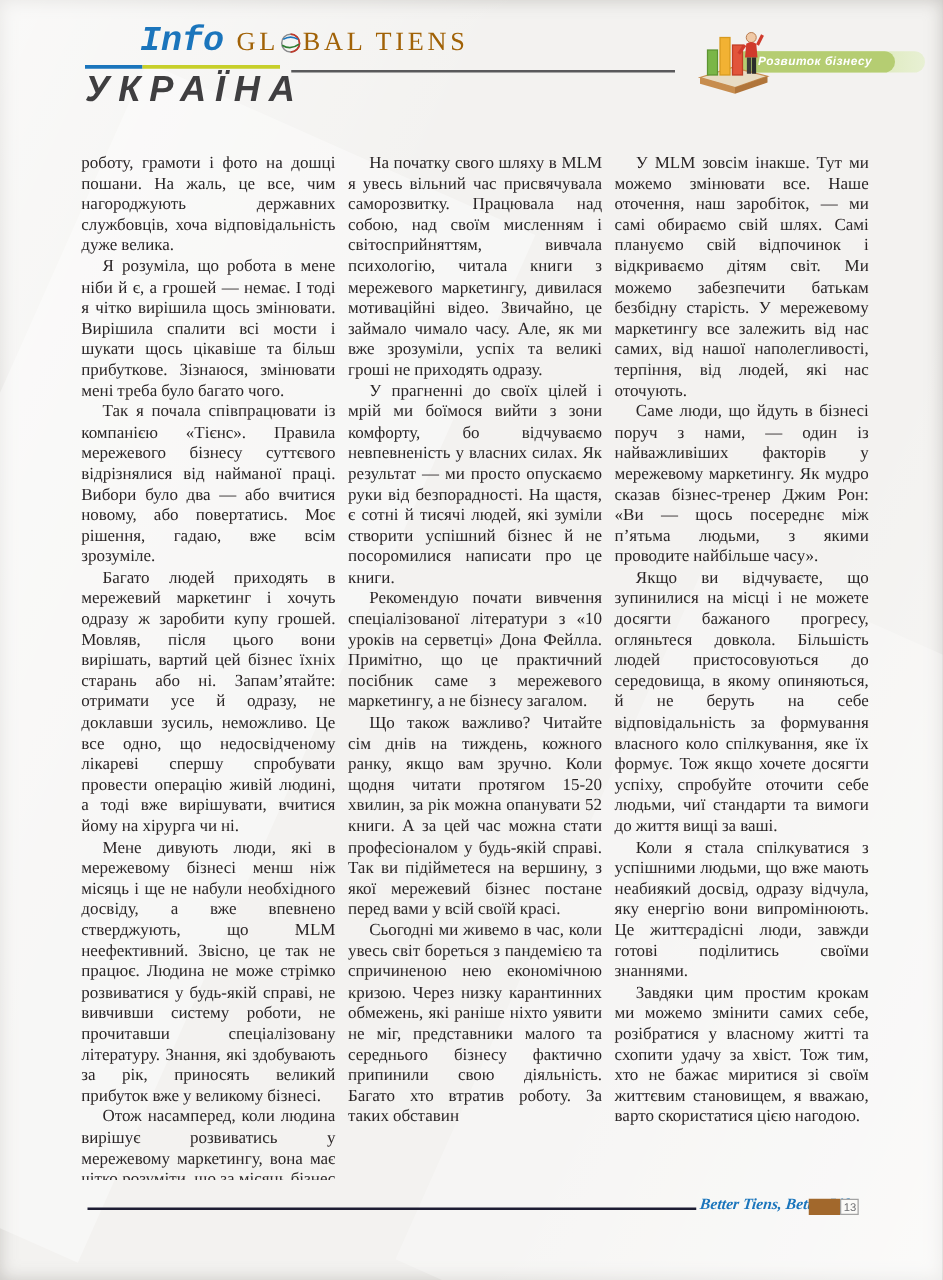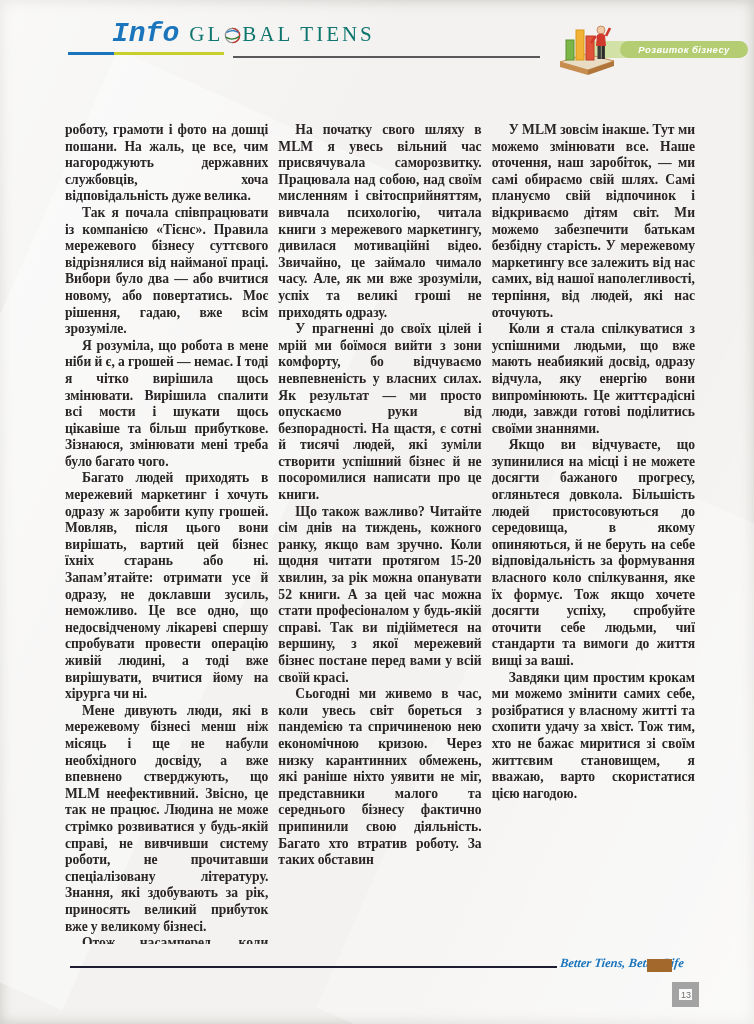--- a/index.html
+++ b/index.html
@@ -20,21 +20,21 @@
   .band-2{left:420px;top:520px;width:520px;height:620px;transform:rotate(24deg);background:rgba(255,255,255,.28);}
 
   
   .masthead{position:absolute;left:68px;top:20px;}
   .brand-line{display:flex;align-items:baseline;gap:10px;}
   .info-logo{
     font-family:Liberation Mono, monospace;font-weight:bold;font-style:italic;
     font-size:28px;color:#1b75bc;letter-spacing:0px;line-height:1;margin-left:44px;
   }
   .brand{
-    font-family:"Liberation Serif",serif;font-size:21px;color:#0f766e;
+    font-family:"Liberation Serif",serif;font-size:21px;color:#a16207;
     letter-spacing:3px;display:inline-flex;align-items:center;line-height:1;
   }
   .globe-icon{display:inline-block;width:17px;height:17px;margin:0 1px;position:relative;top:1px;}
   .brand-underline{display:flex;height:3px;width:156px;margin-top:4px;}
   .brand-underline .seg-blue{width:46px;height:100%;background:#1b75bc;}
   .brand-underline .seg-yellow{flex:1;height:100%;background:#c7cf2a;}
   .country{
     font-family:"Liberation Sans",sans-serif;font-weight:bold;font-style:italic;
     font-size:29px;color:#3f3e40;letter-spacing:7px;margin-top:3px;line-height:1;
   }
@@ -44,49 +44,49 @@
   .chart-man-icon{position:absolute;left:4px;top:6px;width:62px;height:58px;}
   .badge-pill{
     position:absolute;left:36px;top:29px;width:152px;height:17px;border-radius:9px;
     background:linear-gradient(90deg,#cfe0a0 0%,#dce9ba 70%,#e8f0d4 100%);
     display:flex;align-items:center;
   }
   .badge-inner{
     display:inline-flex;align-items:center;justify-content:center;
     height:17px;min-width:108px;padding:0 10px;border-radius:9px;background:#b5cd72;
     font-family:"Liberation Sans",sans-serif;font-style:italic;font-weight:bold;
-    font-size:9.5px;color:#ffffff;letter-spacing:.4px;margin-left:32px;
+    font-size:9.5px;color:#ffffff;letter-spacing:.4px;
   }
 
   
   .columns{
     position:absolute;left:65px;top:122px;width:630px;height:822px;
     display:flex;gap:10px;overflow:hidden;
   }
-  .col{flex:1;min-width:0;font-weight:bold;}
+  .col{flex:1;min-width:0;}
   .col p{
     margin:0;font-size:13.6px;line-height:16.6px;color:#2a2526;
     text-align:justify;text-indent:17px;word-spacing:-.2px;
   }
   .col p.noindent{text-indent:0;}
 
   
   .footer-rule{position:absolute;left:70px;top:966px;width:487px;height:2px;background:#1d1c33;}
   .slogan{
     position:absolute;left:560px;top:957px;width:86px;
     font-family:"Liberation Serif",serif;font-style:italic;font-weight:bold;
     font-size:12.5px;color:#1b75bc;line-height:1.1;white-space:nowrap;
     transform:skewX(-6deg);
   }
   .brown-block{position:absolute;left:647px;top:959px;width:25px;height:13px;background:#a2682c;}
   .page-num{
     position:absolute;left:672px;top:959px;width:12px;height:11px;
-    background:#fbfaf8;border:7px solid #a3a3a3;
+    background:#fbfaf8;border:1px solid #a3a3a3;
     font-family:"Liberation Sans",sans-serif;font-size:9px;color:#6d6e71;
-    display:flex;align-items:center;justify-content:flex-end;padding-right:1px;margin-top:23px;
+    display:flex;align-items:center;justify-content:flex-end;padding-right:1px;
   }
 </style>
 </head>
 <body>
 
 <div class="page">
   <div class="bg-band band-1"></div>
   <div class="bg-band band-2"></div>
 
   <div class="masthead">
@@ -102,20 +102,21 @@
             <path d="M3 6.5 q7-4.5 14 0" fill="none" stroke="#1b75bc" stroke-width="1.6"></path>
           </svg>
         </span>
         <span>BAL TIENS</span>
       </span>
     </div>
     <div class="brand-underline">
       <span class="seg-blue"></span>
       <span class="seg-yellow"></span>
     </div>
+    <div class="country">УКРАЇНА</div>
   </div>
 
   <div class="header-rule"></div>
 
   <div class="badge-area">
     <div class="badge-pill">
       <span class="badge-inner">Розвиток бізнесу</span>
     </div>
     <span class="chart-man-icon">
       <svg viewBox="0 0 62 58" width="62" height="58">
@@ -134,36 +135,38 @@
         <rect x="45.5" y="28" width="3.4" height="13" fill="#2c2c2c"></rect>
         <path d="M40 18 l-5 7" stroke="#d03a2c" stroke-width="2.6" fill="none"></path>
         <path d="M50 18 l4 -8" stroke="#d03a2c" stroke-width="2.6" fill="none"></path>
       </svg>
     </span>
   </div>
 
   <div class="columns">
     <div class="col">
       <p class="noindent">роботу, грамоти і фото на дошці пошани. На жаль, це все, чим нагороджують державних службовців, хоча відповідальність дуже велика.</p>
+      <p>Я розуміла, що робота в мене ніби й є, а грошей — немає. І тоді я чітко вирішила щось змінювати. Вирішила спалити всі мости і шукати щось цікавіше та більш прибуткове. Зізнаюся, змінювати мені треба було багато чого.</p>
       <p>Так я почала співпрацювати із компанією «Тієнс». Правила мережевого бізнесу суттєвого відрізнялися від найманої праці. Вибори було два — або вчитися новому, або повертатись. Моє рішення, гадаю, вже всім зрозуміле.</p>
-      <p>Я розуміла, що робота в мене ніби й є, а грошей — немає. І тоді я чітко вирішила щось змінювати. Вирішила спалити всі мости і шукати щось цікавіше та більш прибуткове. Зізнаюся, змінювати мені треба було багато чого.</p>
       <p>Багато людей приходять в мережевий маркетинг і хочуть одразу ж заробити купу грошей. Мовляв, після цього вони вирішать, вартий цей бізнес їхніх старань або ні. Запам’ятайте: отримати усе й одразу, не доклавши зусиль, неможливо. Це все одно, що недосвідченому лікареві спершу спробувати провести операцію живій людині, а тоді вже вирішувати, вчитися йому на хірурга чи ні.</p>
       <p>Мене дивують люди, які в мережевому бізнесі менш ніж місяць і ще не набули необхідного досвіду, а вже впевнено стверджують, що MLM неефективний. Звісно, це так не працює. Людина не може стрімко розвиватися у будь-якій справі, не вивчивши систему роботи, не прочитавши спеціалізовану літературу. Знання, які здобувають за рік, приносять великий прибуток вже у великому бізнесі.</p>
       <p>Отож насамперед, коли людина вирішує розвиватись у мережевому маркетингу, вона має чітко розуміти, що за місяць бізнес не збудуєш. Треба набратися терпіння та старанно працювати над собою.</p>
     </div>
     <div class="col">
       <p>На початку свого шляху в MLM я увесь вільний час присвячувала саморозвитку. Працювала над собою, над своїм мисленням і світосприйняттям, вивчала психологію, читала книги з мережевого маркетингу, дивилася мотиваційні відео. Звичайно, це займало чимало часу. Але, як ми вже зрозуміли, успіх та великі гроші не приходять одразу.</p>
       <p>У прагненні до своїх цілей і мрій ми боїмося вийти з зони комфорту, бо відчуваємо невпевненість у власних силах. Як результат — ми просто опускаємо руки від безпорадності. На щастя, є сотні й тисячі людей, які зуміли створити успішний бізнес й не посоромилися написати про це книги.</p>
+      <p>Рекомендую почати вивчення спеціалізованої літератури з «10 уроків на серветці» Дона Фейлла. Примітно, що це практичний посібник саме з мережевого маркетингу, а не бізнесу загалом.</p>
       <p>Що також важливо? Читайте сім днів на тиждень, кожного ранку, якщо вам зручно. Коли щодня читати протягом 15-20 хвилин, за рік можна опанувати 52 книги. А за цей час можна стати професіоналом у будь-якій справі. Так ви підійметеся на вершину, з якої мережевий бізнес постане перед вами у всій своїй красі.</p>
       <p>Сьогодні ми живемо в час, коли увесь світ бореться з пандемією та спричиненою нею економічною кризою. Через низку карантинних обмежень, які раніше ніхто уявити не міг, представники малого та середнього бізнесу фактично припинили свою діяльність. Багато хто втратив роботу. За таких обставин</p>
     </div>
     <div class="col">
       <p>У MLM зовсім інакше. Тут ми можемо змінювати все. Наше оточення, наш заробіток, — ми самі обираємо свій шлях. Самі плануємо свій відпочинок і відкриваємо дітям світ. Ми можемо забезпечити батькам безбідну старість. У мережевому маркетингу все залежить від нас самих, від нашої наполегливості, терпіння, від людей, які нас оточують.</p>
+      <p>Саме люди, що йдуть в бізнесі поруч з нами, — один із найважливіших факторів у мережевому маркетингу. Як мудро сказав бізнес-тренер Джим Рон: «Ви — щось посереднє між п’ятьма людьми, з якими проводите найбільше часу».</p>
+      <p>Якщо ви відчуваєте, що зупинилися на місці і не можете досягти бажаного прогресу, огляньтеся довкола. Більшість людей пристосовуються до середовища, в якому опиняються, й не беруть на себе відповідальність за формування власного коло спілкування, яке їх формує. Тож якщо хочете досягти успіху, спробуйте оточити себе людьми, чиї стандарти та вимоги до життя вищі за ваші.</p>
       <p>Коли я стала спілкуватися з успішними людьми, що вже мають неабиякий досвід, одразу відчула, яку енергію вони випромінюють. Це життєрадісні люди, завжди готові поділитись своїми знаннями.</p>
-      <p>Якщо ви відчуваєте, що зупинилися на місці і не можете досягти бажаного прогресу, огляньтеся довкола. Більшість людей пристосовуються до середовища, в якому опиняються, й не беруть на себе відповідальність за формування власного коло спілкування, яке їх формує. Тож якщо хочете досягти успіху, спробуйте оточити себе людьми, чиї стандарти та вимоги до життя вищі за ваші.</p>
       <p>Завдяки цим простим крокам ми можемо змінити самих себе, розібратися у власному житті та схопити удачу за хвіст. Тож тим, хто не бажає миритися зі своїм життєвим становищем, я вважаю, варто скористатися цією нагодою.</p>
     </div>
   </div>
 
   <div class="footer-rule"></div>
   <div class="slogan">Better Tiens, Better Life</div>
   <div class="brown-block"></div>
   <div class="page-num">13</div>
 </div>
 

